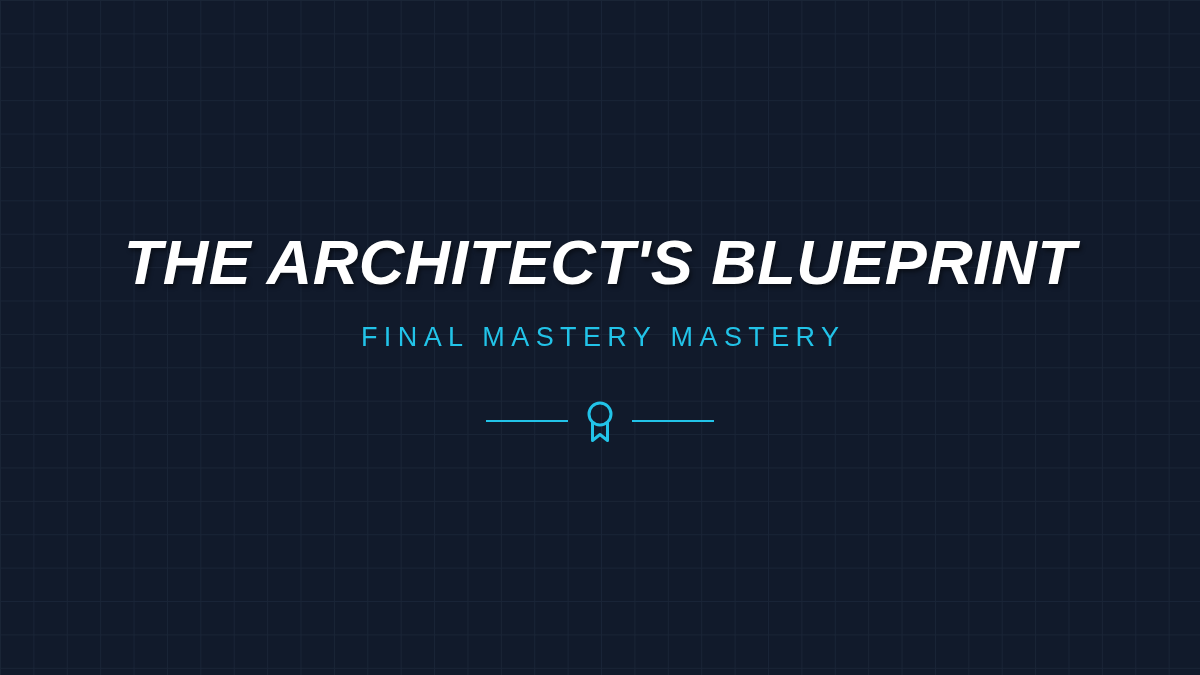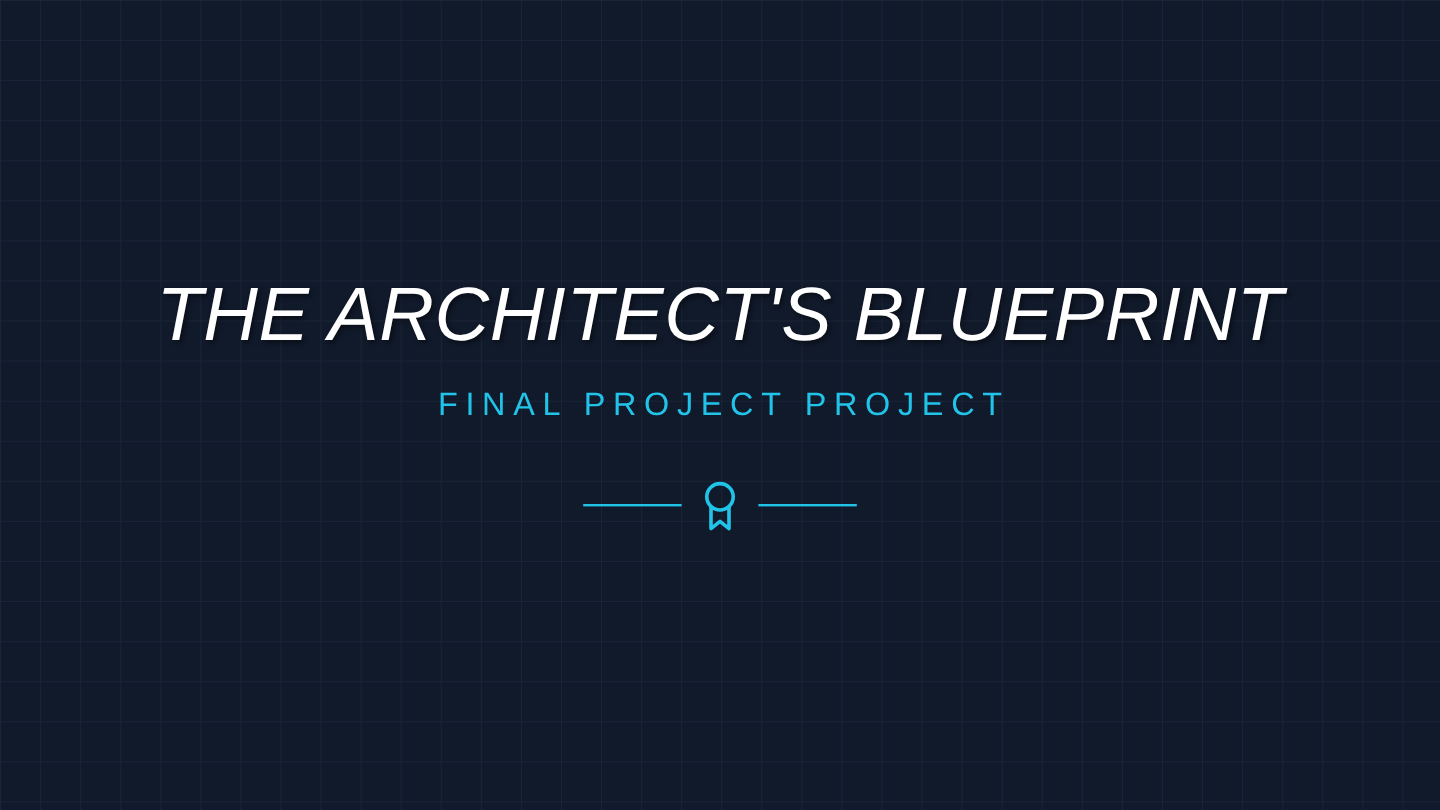--- a/index.html
+++ b/index.html
@@ -42,21 +42,21 @@
     flex-direction: column;
     align-items: center;
     justify-content: center;
   }
 
   #title {
     margin: 0;
     color: #ffffff;
     font-family: "Liberation Sans", sans-serif;
     font-size: 63px;
-    font-weight: 400;
+    font-weight: 700;
     font-style: italic;
     letter-spacing: 0.5px;
     line-height: 1.0;
     white-space: nowrap;
     text-shadow: 2px 3px 4px rgba(0, 0, 0, 0.45);
     text-align: left;
   }
 
   #subtitle {
     margin: 0;
@@ -101,21 +101,21 @@
 <body>
 
 <div id="slide">
 
   <div id="grid-layer"></div>
 
   <div id="content">
 
     <h1 id="title">THE ARCHITECT'S BLUEPRINT</h1>
 
-    <p id="subtitle">FINAL PROJECT PROJECT</p>
+    <p id="subtitle">FINAL MASTERY MASTERY</p>
 
     <div id="divider">
 
       <span class="divider-rule"></span>
 
       <svg id="badge-icon" viewBox="0 0 46 48" fill="none" aria-hidden="true">
 
         <circle cx="23" cy="17" r="11" stroke="#22c3e8" stroke-width="3" fill="none"></circle>
 
         <path d="M15.5 25.5 L15.5 43.5 L23 37.5 L30.5 43.5 L30.5 25.5" stroke="#22c3e8" stroke-width="3" stroke-linecap="round" stroke-linejoin="round" fill="none"></path>

